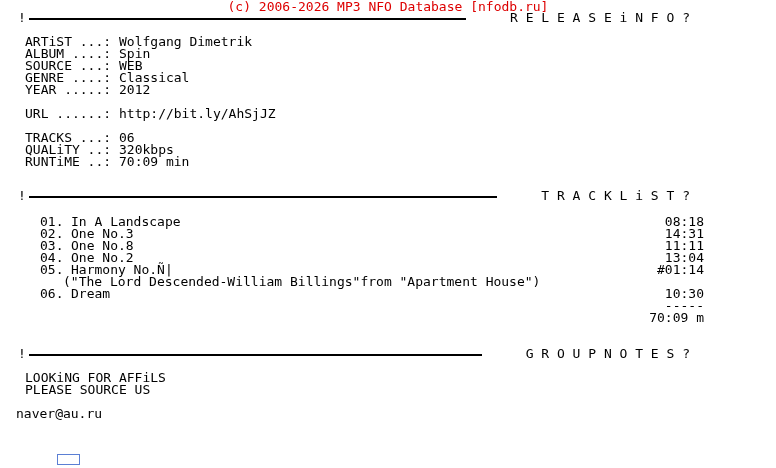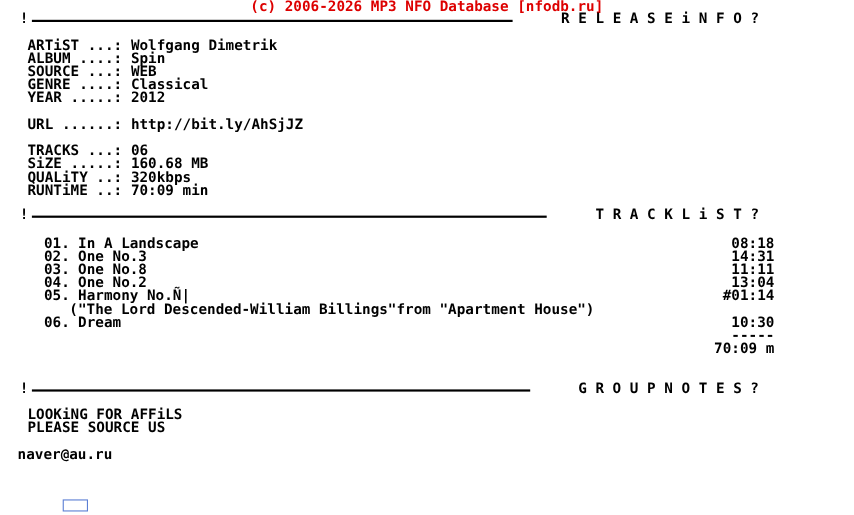--- a/index.html
+++ b/index.html
@@ -4,21 +4,21 @@
 <style>
   html, body { margin: 0; padding: 0; background: #ffffff; }
   .page {
     position: relative;
     width: 776px;
     height: 468px;
     background: #ffffff;
     overflow: hidden;
     font-family: "DejaVu Sans Mono", "Liberation Mono", monospace;
     font-size: 13px;
-    font-weight: bold;
+    font-weight: normal;
     line-height: 12px;
     color: #000000;
   }
   .hdr {
     position: absolute;
     top: 1px; left: 0;
     width: 100%;
     text-align: center;
     white-space: pre;
   }
@@ -115,24 +115,20 @@
     </div>
     <div class="row gap">
       <span class="flabel">URL ......:</span>
       <span class="fvalue">http://bit.ly/AhSjJZ</span>
     </div>
     <div class="row gap">
       <span class="flabel">TRACKS ...:</span>
       <span class="fvalue">06</span>
     </div>
     <div class="row">
-      <span class="flabel">SiZE .....:</span>
-      <span class="fvalue">160.68 MB</span>
-    </div>
-    <div class="row">
       <span class="flabel">QUALiTY ..:</span>
       <span class="fvalue">320kbps</span>
     </div>
     <div class="row">
       <span class="flabel">RUNTiME ..:</span>
       <span class="fvalue">70:09 min</span>
     </div>
   </div>
 
   <div class="divider d2">

